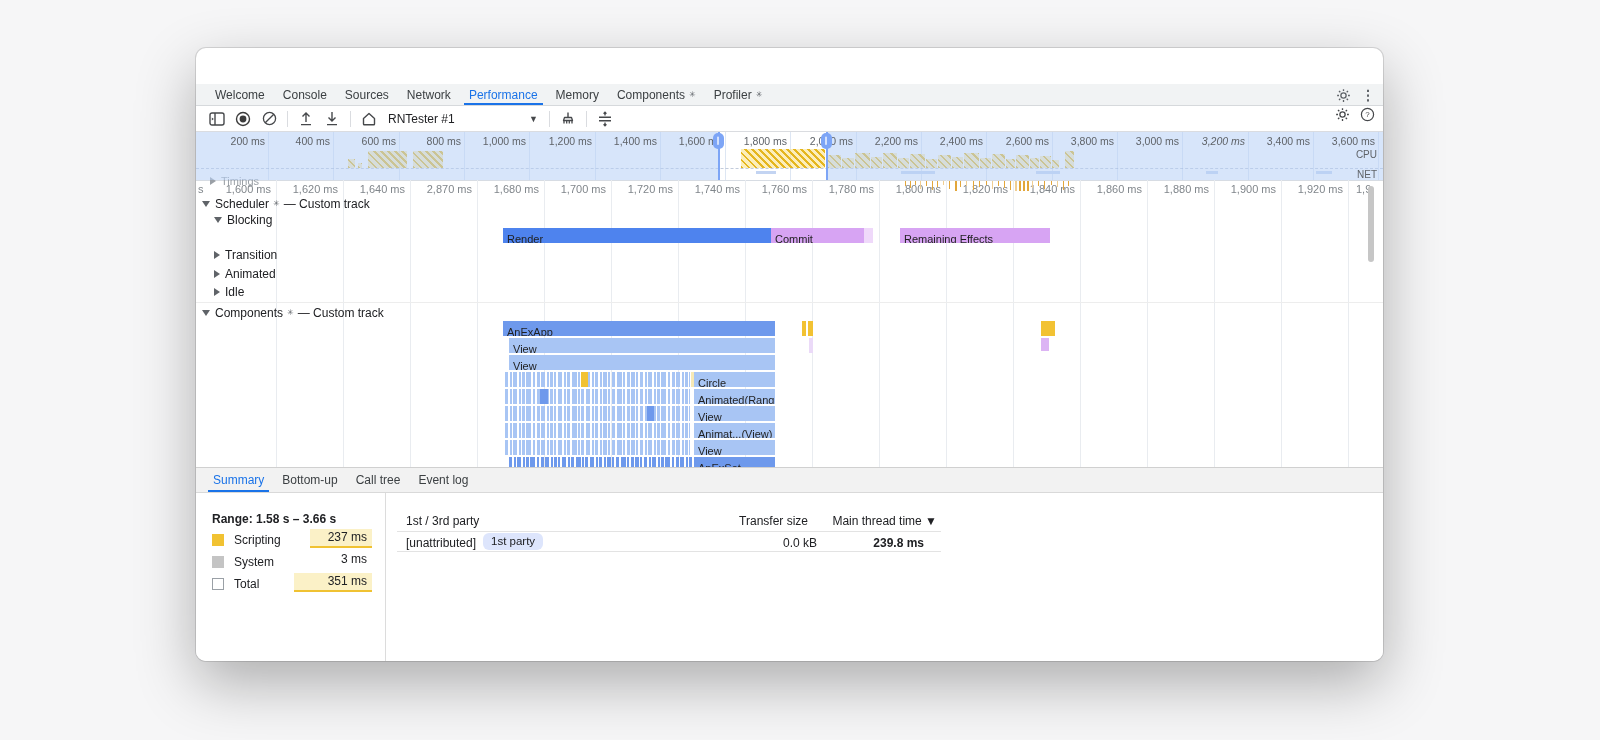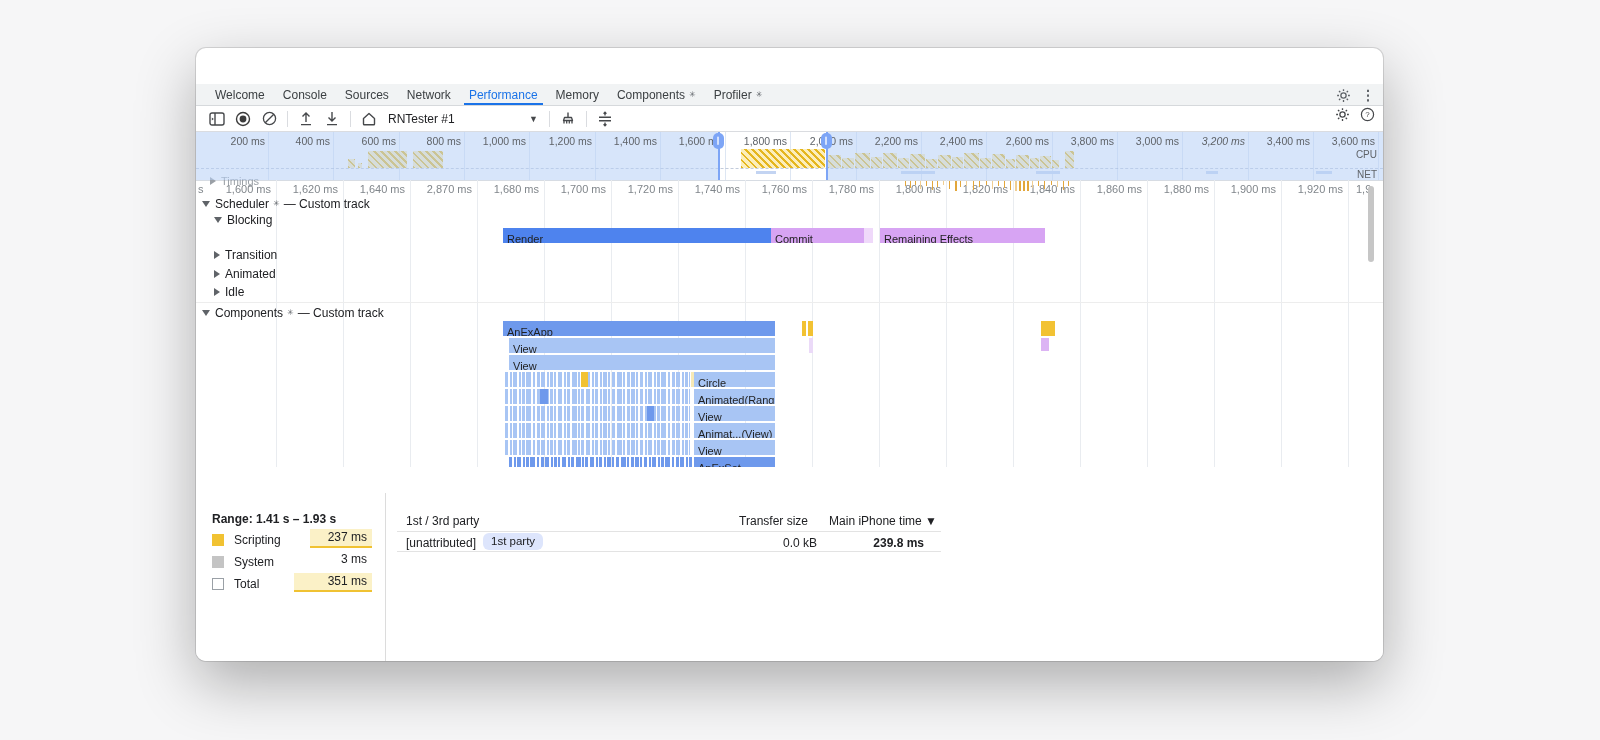--- a/index.html
+++ b/index.html
@@ -358,21 +358,21 @@
       </div>
       <div class="track-row" style="top: 125px; left: 6px;">
         <span class="tri exp"></span>
         <span>Components</span>
         <span class="track-badge">✳</span>
         <span>— Custom track</span>
       </div>
       <div class="flame-bar" style="left: 307px; width: 268px; top: 48px; background: rgb(78, 131, 238);">Render</div>
       <div class="flame-bar" style="left: 575px; width: 93px; top: 48px; background: rgb(215, 164, 243);">Commit</div>
       <div class="flame-bar" style="left: 668px; width: 9px; top: 48px; background: rgb(239, 217, 250);"></div>
-      <div class="flame-bar" style="left: 684px; width: 165px; top: 48px; background: rgb(215, 164, 243);">Remaining Effects</div>
+      <div class="flame-bar" style="left: 704px; width: 150px; top: 48px; background: rgb(215, 164, 243);">Remaining Effects</div>
       <div class="flame-bar" style="left: 307px; width: 272px; top: 141px; height: 15px; background: rgb(110, 153, 236);">AnExApp</div>
       <div class="flame-bar" style="left: 606px; width: 3px; top: 141px; height: 15px; background: rgb(242, 194, 51);"></div>
       <div class="flame-bar" style="left: 612px; width: 5px; top: 141px; height: 15px; background: rgb(242, 194, 51);"></div>
       <div class="flame-bar" style="left: 845px; width: 14px; top: 141px; height: 15px; background: rgb(242, 194, 51);"></div>
       <div class="flame-bar" style="left: 313px; width: 266px; top: 158px; height: 15px; background: rgb(168, 197, 244);">View</div>
       <div class="flame-bar" style="left: 613px; width: 2px; top: 158px; height: 15px; background: rgb(235, 218, 248);"></div>
       <div class="flame-bar" style="left: 845px; width: 8px; top: 158px; height: 13px; background: rgb(220, 180, 244);"></div>
       <div class="flame-bar" style="left: 313px; width: 266px; top: 175px; height: 15px; background: rgb(168, 197, 244);">View</div>
       <div class="sliver" style="left: 309px; width: 3px; top: 192px; background: rgb(168, 197, 244);"></div>
       <div class="sliver" style="left: 314px; width: 2px; top: 192px; background: rgb(168, 197, 244);"></div>
@@ -632,43 +632,57 @@
       <div class="sliver" style="left: 476px; width: 2px; top: 277px; background: rgb(110, 153, 236);"></div>
       <div class="sliver" style="left: 480px; width: 3px; top: 277px; background: rgb(110, 153, 236);"></div>
       <div class="sliver" style="left: 484px; width: 4px; top: 277px; background: rgb(110, 153, 236);"></div>
       <div class="sliver" style="left: 490px; width: 2px; top: 277px; background: rgb(110, 153, 236);"></div>
       <div class="sliver" style="left: 493px; width: 3px; top: 277px; background: rgb(110, 153, 236);"></div>
       <div class="flame-bar" style="left: 498px; width: 81px; top: 277px; height: 15px; background: rgb(110, 153, 236);">AnExSet</div>
       <div class="scrollbar" style="right: 9px; top: 6px; height: 76px;"></div>
     </div>
 
   <div class="panel">
+    <div class="ptabs" id="ptabs-mount">
+        <div class="ptab active">
+          <span>Summary</span>
+        </div>
+        <div class="ptab">
+          <span>Bottom-up</span>
+        </div>
+        <div class="ptab">
+          <span>Call tree</span>
+        </div>
+        <div class="ptab">
+          <span>Event log</span>
+        </div>
+      </div>
     <div class="vdiv"></div>
-    <div class="range">Range: 1.41 s – 1.93 s</div>
+    <div class="range">Range: 1.58 s – 3.66 s</div>
     <div id="legend-mount">
         <div class="legend-row" style="top: 64px;">
           <span class="swatch" style="background: rgb(241, 194, 50);"></span>
           <span>Scripting</span>
         </div>
         <div class="leg-val hl" style="top: 62px; width: 62px; left: 114px;">237 ms</div>
         <div class="legend-row" style="top: 86px;">
           <span class="swatch" style="background: rgb(196, 196, 196);"></span>
           <span>System</span>
         </div>
         <div class="leg-val" style="top: 84px; width: 52px; left: 124px;">3 ms</div>
         <div class="legend-row" style="top: 108px;">
           <span class="swatch" style="background: rgb(255, 255, 255); border: 1px solid rgb(154, 160, 166);"></span>
           <span>Total</span>
         </div>
         <div class="leg-val hl" style="top: 106px; width: 78px; left: 98px;">351 ms</div>
       </div>
     <div id="party-mount">
         <div class="pt-text" style="left: 210px; top: 47px;">1st / 3rd party</div>
         <div class="pt-text" style="top: 47px; text-align: right; left: 480px; width: 132px;">Transfer size</div>
-        <div class="pt-text" style="top: 47px; text-align: right; left: 600px; width: 141px; font-size: 12px;">Main iPhone time ▼</div>
+        <div class="pt-text" style="top: 47px; text-align: right; left: 600px; width: 141px; font-size: 12px;">Main thread time ▼</div>
         <div class="pt-line" style="left: 201px; width: 544px; top: 64px;"></div>
         <div class="pt-text" style="left: 210px; top: 69px;">[unattributed]</div>
         <div class="chip" style="left: 287px; top: 66px;">1st party</div>
         <div class="pt-text" style="top: 69px; text-align: right; left: 490px; width: 131px;">0.0 kB</div>
         <div class="pt-text" style="top: 69px; text-align: right; left: 600px; width: 128px; font-weight: bold;">239.8 ms</div>
         <div class="pt-line" style="left: 201px; width: 544px; top: 84px;"></div>
       </div>
   </div>
 
 </div>

